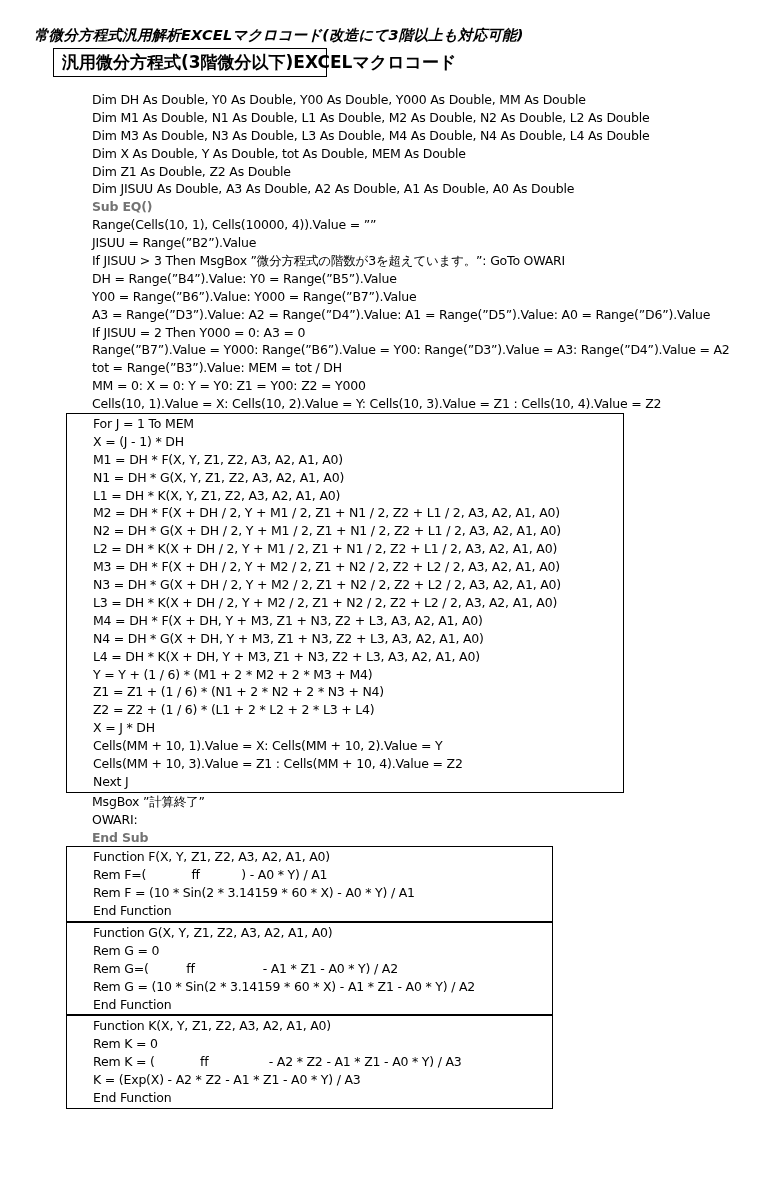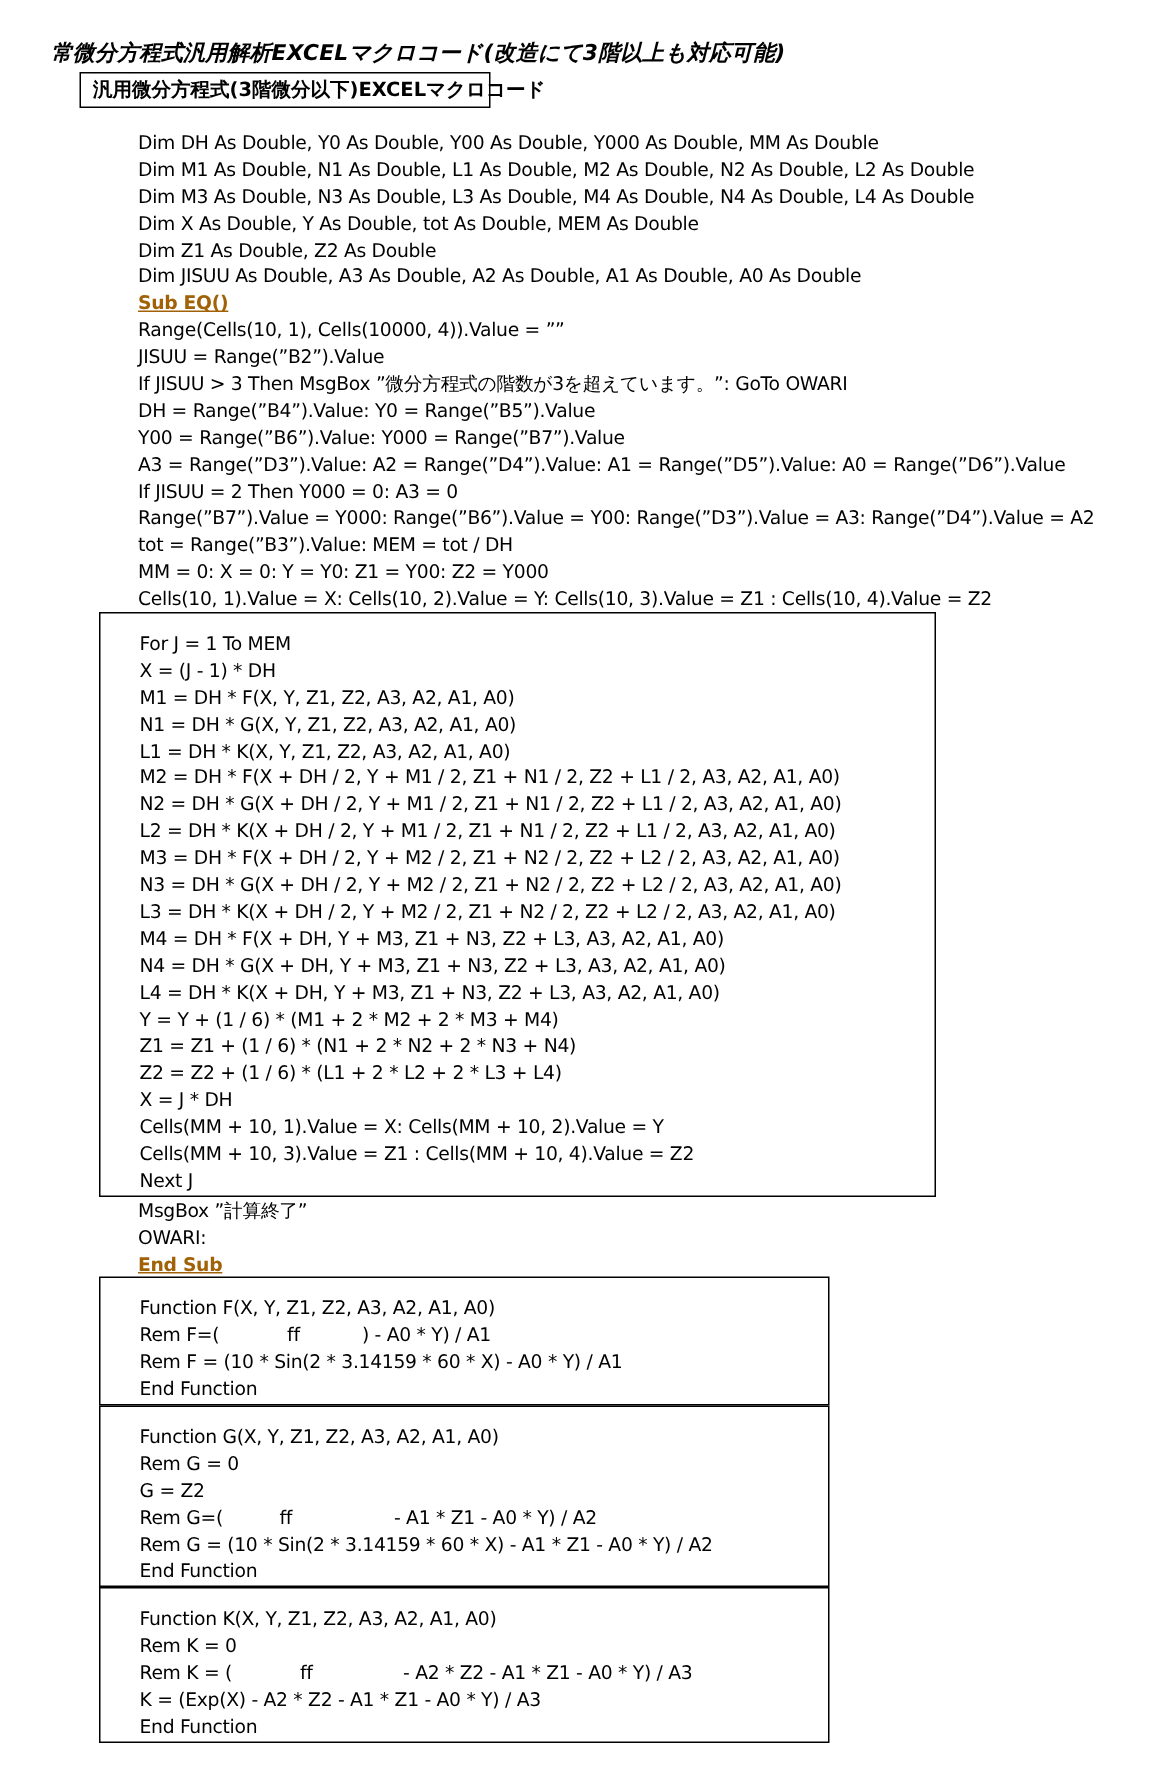--- a/index.html
+++ b/index.html
@@ -21,48 +21,47 @@
     letter-spacing: 0.2px;
     white-space: pre;
     font-style: italic;
   }
   .subtitle-box {
     display: inline-block;
     margin: 3px 0 0 53px;
     border: 1px solid #000000;
     width: 256px;
     padding: 2px 8px 2px 8px;
-    font-size: 13px;
+    font-size: 17px;
     font-weight: bold;
     text-align: center;
     white-space: pre;
   }
   .code {
     margin: 14px 0 0 66px;
     font-size: 12.5px;
     letter-spacing: -0.2px;
   }
   .code-section {
     margin: 0;
   }
   .code-section.boxed {
     border: 1px solid #000000;
-    padding: 11px 0 1px 0;
+    padding: 1px 0 1px 0;
   }
   .code-line {
     white-space: pre;
     height: 17.9px;
     line-height: 17.9px;
     padding-left: 6px;
     margin-left: 20px;
   }
   .code-line.red {
-    color: #a16207;
+    color: #737373;
     font-weight: bold;
-    text-decoration: underline;
   }
   [data-name="code-section-main-loop"] { width: 556px; }
   [data-name="code-section-function-f"],
   [data-name="code-section-function-g"],
   [data-name="code-section-function-k"] { width: 485px; }
 </style>
 </head>
 <body>
 
 
@@ -122,21 +121,20 @@
     </div>
     <div class="code-section boxed" data-name="code-section-function-f">
       <div class="code-line" data-name="code-line">Function F(X, Y, Z1, Z2, A3, A2, A1, A0)</div>
       <div class="code-line" data-name="code-line">Rem F=(            ff           ) - A0 * Y) / A1</div>
       <div class="code-line" data-name="code-line">Rem F = (10 * Sin(2 * 3.14159 * 60 * X) - A0 * Y) / A1</div>
       <div class="code-line" data-name="code-line">End Function</div>
     </div>
     <div class="code-section boxed" data-name="code-section-function-g">
       <div class="code-line" data-name="code-line">Function G(X, Y, Z1, Z2, A3, A2, A1, A0)</div>
       <div class="code-line" data-name="code-line">Rem G = 0</div>
-      <div class="code-line" data-name="code-line">G = Z2</div>
       <div class="code-line" data-name="code-line">Rem G=(          ff                  - A1 * Z1 - A0 * Y) / A2</div>
       <div class="code-line" data-name="code-line">Rem G = (10 * Sin(2 * 3.14159 * 60 * X) - A1 * Z1 - A0 * Y) / A2</div>
       <div class="code-line" data-name="code-line">End Function</div>
     </div>
     <div class="code-section boxed" data-name="code-section-function-k">
       <div class="code-line" data-name="code-line">Function K(X, Y, Z1, Z2, A3, A2, A1, A0)</div>
       <div class="code-line" data-name="code-line">Rem K = 0</div>
       <div class="code-line" data-name="code-line">Rem K = (            ff                - A2 * Z2 - A1 * Z1 - A0 * Y) / A3</div>
       <div class="code-line" data-name="code-line">K = (Exp(X) - A2 * Z2 - A1 * Z1 - A0 * Y) / A3</div>
       <div class="code-line" data-name="code-line">End Function</div>

